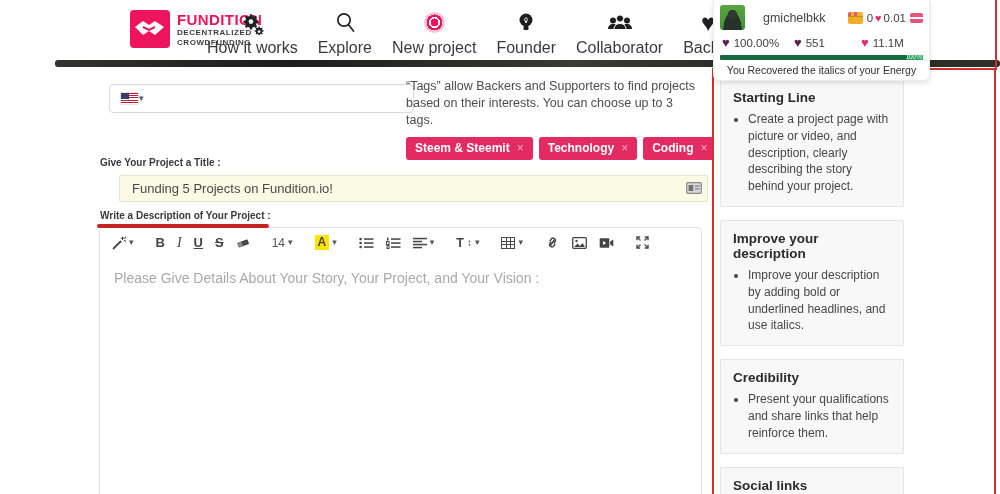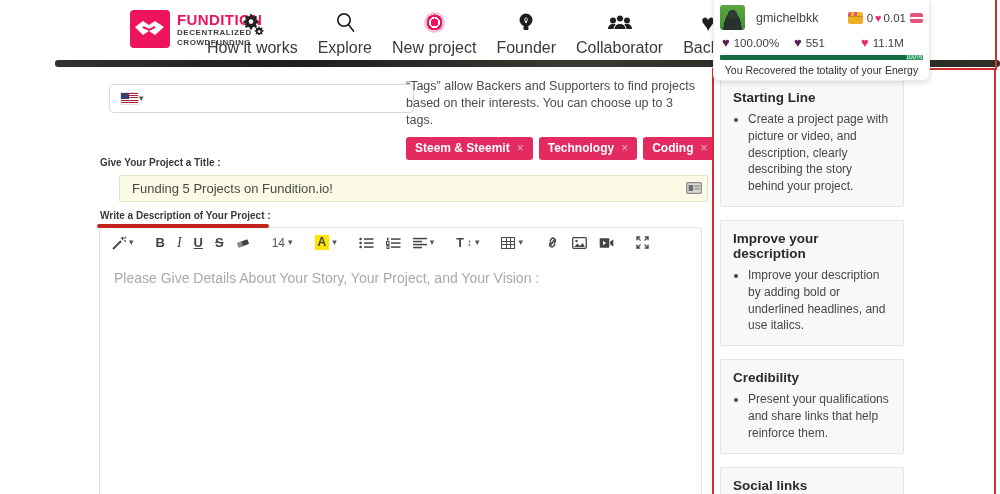--- a/index.html
+++ b/index.html
@@ -21,21 +21,21 @@
   .bullseye{width:21px;height:21px;border-radius:50%;
      background:radial-gradient(circle,#ed135c 0 4px,#fff 4px 5.6px,#ed135c 5.6px 8px,#f9c2d6 8px 10.5px);}
   
   .user-panel{position:absolute;left:713px;top:0;width:203px;background:#fff;border:1px solid #ececec;
      border-top:none;border-radius:0 0 6px 6px;box-shadow:0 2px 5px rgba(0,0,0,.13);z-index:4;padding:5px 6px 4px;}
   .up-row1{display:flex;align-items:center;}
   .avatar{width:25px;height:25px;border-radius:3px;flex:0 0 auto;
      background:radial-gradient(circle at 50% 38%,#2f3a31 0 4.5px,transparent 5px),
                 radial-gradient(ellipse at 50% 105%,#27322b 0 9px,transparent 9.5px),
                 linear-gradient(#59a63e,#418f35);}
-  .up-name{font-size:12.5px;color:#444;margin-left:11px;flex:1 1 auto;}
+  .up-name{font-size:12.5px;color:#444;margin-left:18px;flex:1 1 auto;}
   .up-wallet{display:flex;align-items:center;gap:2px;font-size:11.5px;color:#3e3e3e;}
   .chest{width:15px;height:12px;border-radius:2px;margin-right:2px;
      background:linear-gradient(90deg,#e05a6f 0 3px,#f3b32b 3px 6px,#e05a6f 6px 9px,#f3b32b 9px 100%) top/100% 4px no-repeat,
                 linear-gradient(#f3b32b 0 3px,#c9891c 3px 5px,#f0ad25 5px 100%);}
   .mini-heart{color:#ee2a6a;font-size:11px;}
   .token{width:13px;height:10px;border-radius:2px;margin-left:2px;
      background:linear-gradient(#e8537a 0 38%,#fff 38% 58%,#e8537a 58%);}
   .up-row2{display:flex;align-items:center;margin-top:5px;padding:0 2px;gap:0;}
   .stat{display:flex;align-items:center;gap:4px;font-size:11.5px;color:#3e3e3e;}
   .stat .h{font-size:13px;}
@@ -217,21 +217,21 @@
         <span>551</span>
       </div>
       <div class="stat stat3">
         <span class="h h-pink">♥</span>
         <span>11.1M</span>
       </div>
     </div>
     <div class="energy-bar">
       <span class="energy-label">100%</span>
     </div>
-    <div class="energy-msg">You Recovered the totality of your Energy</div>
+    <div class="energy-msg">You Recovered the italics of your Energy</div>
   </div>
   <div class="red-edge"></div>
 
   <div class="cover-strip"></div>
 
   <div class="main">
 
     <div class="lang-col">
       <div class="select">
         <div class="flag"></div>

